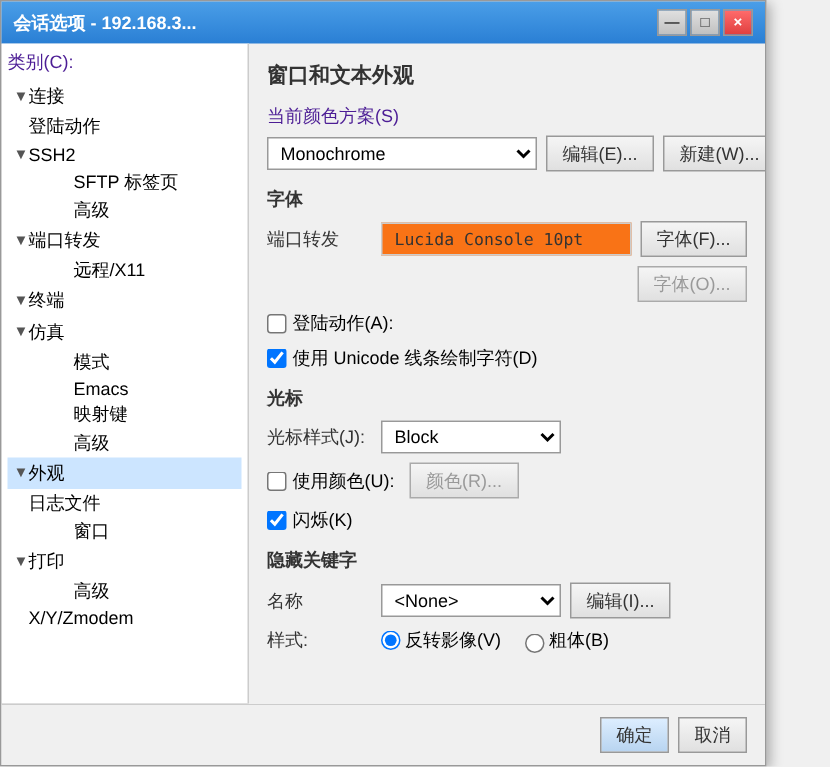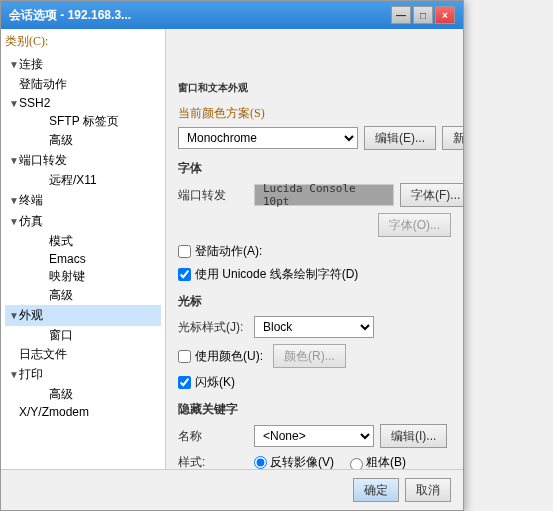--- a/index.html
+++ b/index.html
@@ -1,39 +1,39 @@
 <!DOCTYPE html>
 <html><head>
   <meta charset="utf-8">
   <style>
     * { box-sizing: border-box; margin: 0; padding: 0; font-family: 'SimSun', 'Microsoft YaHei', sans-serif; font-size: 12px; }
     body { background: #f0f0f0; }
-    .window { width: 464px; height: 511px; background: #f0f0f0; border: 1px solid #999; display: flex; flex-direction: column; box-shadow: 2px 2px 8px rgba(0,0,0,0.3); }
+    .window { width: 511px; height: 511px; background: #f0f0f0; border: 1px solid #999; display: flex; flex-direction: column; box-shadow: 2px 2px 8px rgba(0,0,0,0.3); }
     .titlebar { background: linear-gradient(to bottom, #4a9ee8, #2a7fd4); height: 28px; display: flex; align-items: center; justify-content: space-between; padding: 0 8px; color: white; font-size: 12px; font-weight: bold; }
     .titlebar-controls { display: flex; gap: 2px; }
     .titlebar-btn { width: 20px; height: 18px; background: linear-gradient(to bottom, #e0e0e0, #c0c0c0); border: 1px solid #999; display: flex; align-items: center; justify-content: center; cursor: pointer; font-size: 10px; color: #333; }
     .titlebar-btn.close { background: linear-gradient(to bottom, #ff6b6b, #e04040); color: white; }
     .content { display: flex; flex: 1; overflow: hidden; }
     .sidebar { width: 165px; background: white; border-right: 1px solid #ccc; overflow-y: auto; padding: 4px; }
     .tree-item { padding: 1px 2px; cursor: pointer; white-space: nowrap; }
     .tree-item.selected { background: #cce5ff; }
     .indent1 { padding-left: 14px; }
     .indent2 { padding-left: 28px; }
     .tree-expand { display: inline-block; width: 10px; color: #555; font-size: 10px; }
     .main-panel { flex: 1; padding: 12px; background: #f0f0f0; overflow-y: auto; }
-    .panel-title { font-size: 10px; font-weight: bold; color: #333; margin-bottom: 10px; border-bottom: none; margin-top: 40px; }
+    .panel-title { font-size: 14px; font-weight: bold; color: #333; margin-bottom: 10px; border-bottom: none; }
     .section { margin-bottom: 10px; }
-    .section-label { color: #a16207; margin-bottom: 4px; font-family: Liberation Serif, serif; }
+    .section-label { color: #4c1d95; margin-bottom: 4px; }
     .row { display: flex; align-items: center; margin-bottom: 6px; gap: 6px; }
     .row-label { min-width: 70px; color: #333; white-space: nowrap; }
     select { border: 1px solid #999; background: white; padding: 2px 4px; height: 22px; min-width: 120px; }
     select.wide { min-width: 180px; }
     .btn { background: linear-gradient(to bottom, #f5f5f5, #e0e0e0); border: 1px solid #999; padding: 2px 10px; height: 24px; cursor: pointer; white-space: nowrap; color: #333; }
     .btn.primary { background: linear-gradient(to bottom, #ddeeff, #b8d4f0); }
-    .font-display { flex: 1; background: #a3a3a3; border: 1px solid #ccc; padding: 2px 8px; height: 22px; display: flex; align-items: center; font-family: 'Lucida Console', monospace; font-size: 11px; color: #333; min-width: 140px; }
+    .font-display { flex: 1; background: #f97316; border: 1px solid #ccc; padding: 2px 8px; height: 22px; display: flex; align-items: center; font-family: 'Lucida Console', monospace; font-size: 11px; color: #333; min-width: 140px; }
     .checkbox-row { display: flex; align-items: center; gap: 4px; margin-bottom: 6px; }
     input[type="checkbox"] { width: 13px; height: 13px; margin: 0; cursor: pointer; }
     input[type="radio"] { width: 13px; height: 13px; margin: 0; cursor: pointer; }
     .group-label { color: #333; font-weight: bold; margin-bottom: 6px; }
     .footer { display: flex; justify-content: flex-end; gap: 6px; padding: 8px 12px; border-top: 1px solid #ccc; background: #f0f0f0; }
     .category-header { padding: 2px 4px; font-size: 12px; cursor: pointer; display: flex; align-items: center; }
     .disabled-btn { background: linear-gradient(to bottom, #f5f5f5, #e0e0e0); border: 1px solid #aaa; padding: 2px 10px; height: 24px; color: #999; white-space: nowrap; }
   </style>
 </head>
 <body>
@@ -72,22 +72,22 @@
       <div class="tree-item indent1 category-header">
         <span class="tree-expand">▼</span> 仿真
       </div>
       <div class="tree-item indent2" style="padding-left:44px;">模式</div>
       <div class="tree-item indent2" style="padding-left:44px;">Emacs</div>
       <div class="tree-item indent2" style="padding-left:44px;">映射键</div>
       <div class="tree-item indent2" style="padding-left:44px;">高级</div>
       <div class="tree-item indent1 category-header selected">
         <span class="tree-expand">▼</span> 外观
       </div>
+      <div class="tree-item indent1">日志文件</div>
       <div class="tree-item indent2" style="padding-left:44px;">窗口</div>
-      <div class="tree-item indent1">日志文件</div>
       <div class="tree-item indent1 category-header">
         <span class="tree-expand">▼</span> 打印
       </div>
       <div class="tree-item indent2" style="padding-left:44px;">高级</div>
       <div class="tree-item indent1">X/Y/Zmodem</div>
     </div>
 
     <div class="main-panel">
       <div class="panel-title">窗口和文本外观</div>
 

